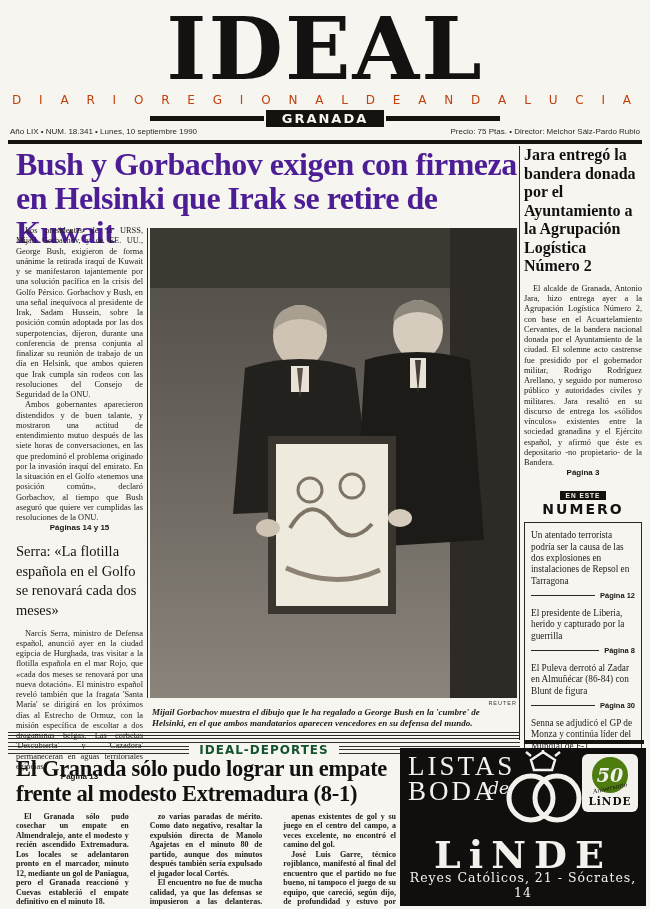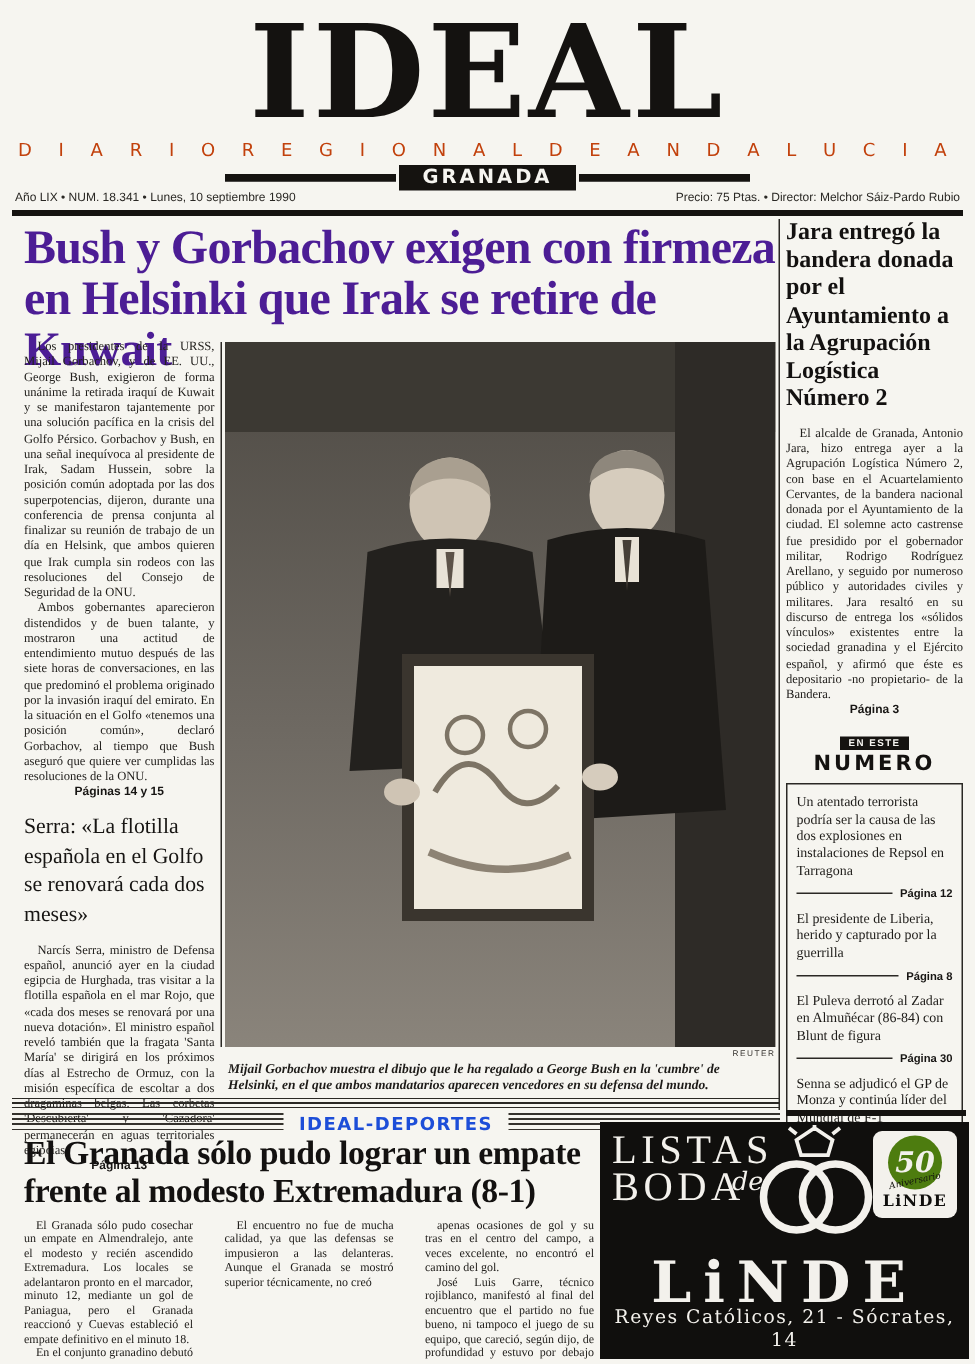--- a/index.html
+++ b/index.html
@@ -80,24 +80,24 @@
   .index-row .lead{flex:1;border-bottom:1px dotted #55514b;margin:0 2px 2px;}
 
   
   .multiline{left:8px;width:512px;top:732px;height:7px;
     background:repeating-linear-gradient(to bottom,#2a2824 0 1px,transparent 1px 3px);}
   .sports-banner{left:8px;width:512px;top:742px;height:12px;
     background:repeating-linear-gradient(to bottom,#35322d 0 1px,transparent 1px 3.5px);
     text-align:center;}
   .sports-banner span{
     position:relative;top:-2px;background:#f6f5f0;padding:0 10px;
-    font-family:"DejaVu Sans", sans-serif;font-weight:bold;font-size:12px;letter-spacing:1px;color:#1d4ed8;}
+    font-family:"DejaVu Sans", sans-serif;font-weight:bold;font-size:12px;letter-spacing:1px;color:#14532d;}
   .sports-headline{left:16px;top:757px;width:382px;
     font-family:"Liberation Serif", serif;font-weight:bold;font-size:22.5px;line-height:1.1;letter-spacing:-0.3px;color:#131110;}
-  .sports-cols{left:16px;top:812px;width:380px;height:94px;display:flex;gap:21px;overflow:hidden;}
+  .sports-cols{left:16px;top:812px;width:380px;height:94px;display:flex;gap:21px;overflow:hidden;font-weight:bold;}
   .sports-cols .col{flex:1;font-size:8px;line-height:1.18;text-align:justify;color:#23211e;}
   .sports-cols .col p{margin:0;text-indent:8px;}
 
   
   .sidebar-botrule{left:524px;width:120px;top:740px;height:4px;background:#151310;}
   .ad{left:400px;top:748px;width:246px;height:158px;background:#100f0d;color:#f3f1ec;overflow:hidden;}
   .ad .listas{position:absolute;left:8px;top:6px;
     font-family:"Liberation Serif", serif;font-size:27px;line-height:0.92;letter-spacing:3px;font-weight:normal;}
   .ad .de{position:absolute;left:88px;top:30px;font-style:italic;font-family:"DejaVu Serif", serif;font-size:17px;}
   .ad .rings{position:absolute;left:100px;top:2px;}
@@ -299,24 +299,25 @@
 <div class="abs sports-banner">
   <span>IDEAL-DEPORTES</span>
 </div>
 <div class="abs sports-headline">El Granada sólo pudo lograr un empate frente al modesto Extremadura (8-1)</div>
 <div class="abs sports-cols">
   <div class="col">
     <p>El Granada sólo pudo cosechar un empate en Almendralejo, ante el modesto y recién ascendido Extremadura. Los locales se adelantaron pronto en el marcador, minuto 12, mediante un gol de Paniagua, pero el Granada reaccionó y Cuevas estableció el empate definitivo en el minuto 18.</p>
     <p>En el conjunto granadino debutó el joven guardameta Notario, con notable éxito, ya que hi-</p>
   </div>
   <div class="col">
+    <p>zo varias paradas de mérito. Como dato negativo, resaltar la expulsión directa de Manolo Agajetas en el minuto 80 de partido, aunque dos minutos después también sería expulsado el jugador local Cortés.</p>
     <p>El encuentro no fue de mucha calidad, ya que las defensas se impusieron a las delanteras. Aunque el Granada se mostró superior técnicamente, no creó</p>
   </div>
   <div class="col">
-    <p>apenas ocasiones de gol y su tras en el centro del campo, a veces excelente, no encontró el camino del gol.</p>
+    <p>apenas existentes de gol y su juego en el centro del campo, a veces excelente, no encontró el camino del gol.</p>
     <p>José Luis Garre, técnico rojiblanco, manifestó al final del encuentro que el partido no fue bueno, ni tampoco el juego de su equipo, que careció, según dijo, de profundidad y estuvo por debajo de sus posibilidades.</p>
 
   </div>
 </div>
 
 <div class="abs sidebar-botrule"></div>
 <div class="abs ad">
   <div class="listas">
     <div>LISTAS</div>
     <div>BODA</div>

